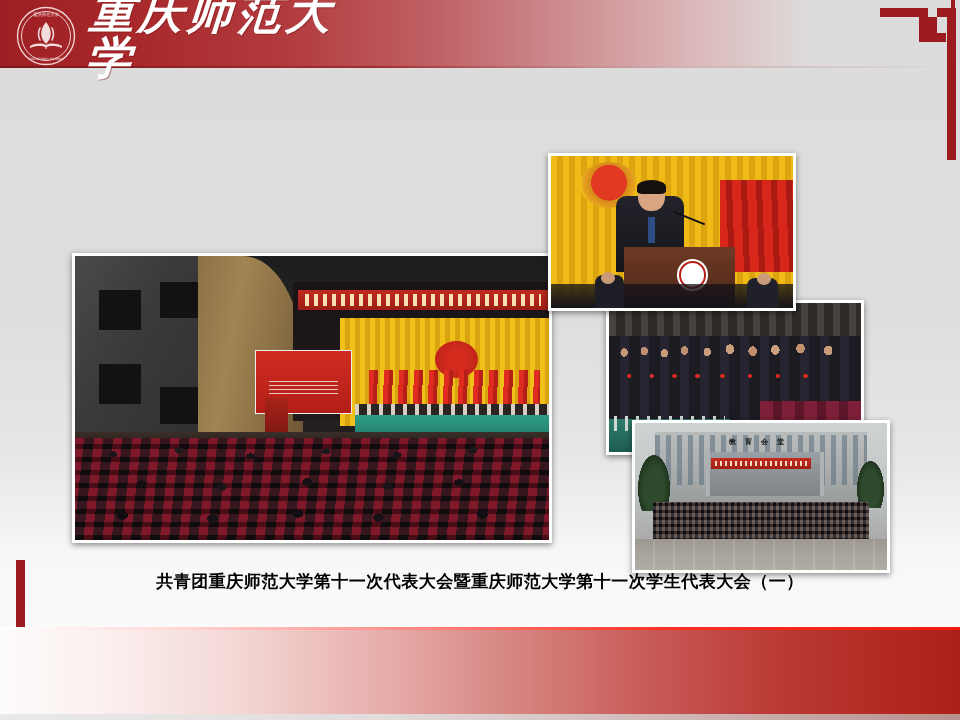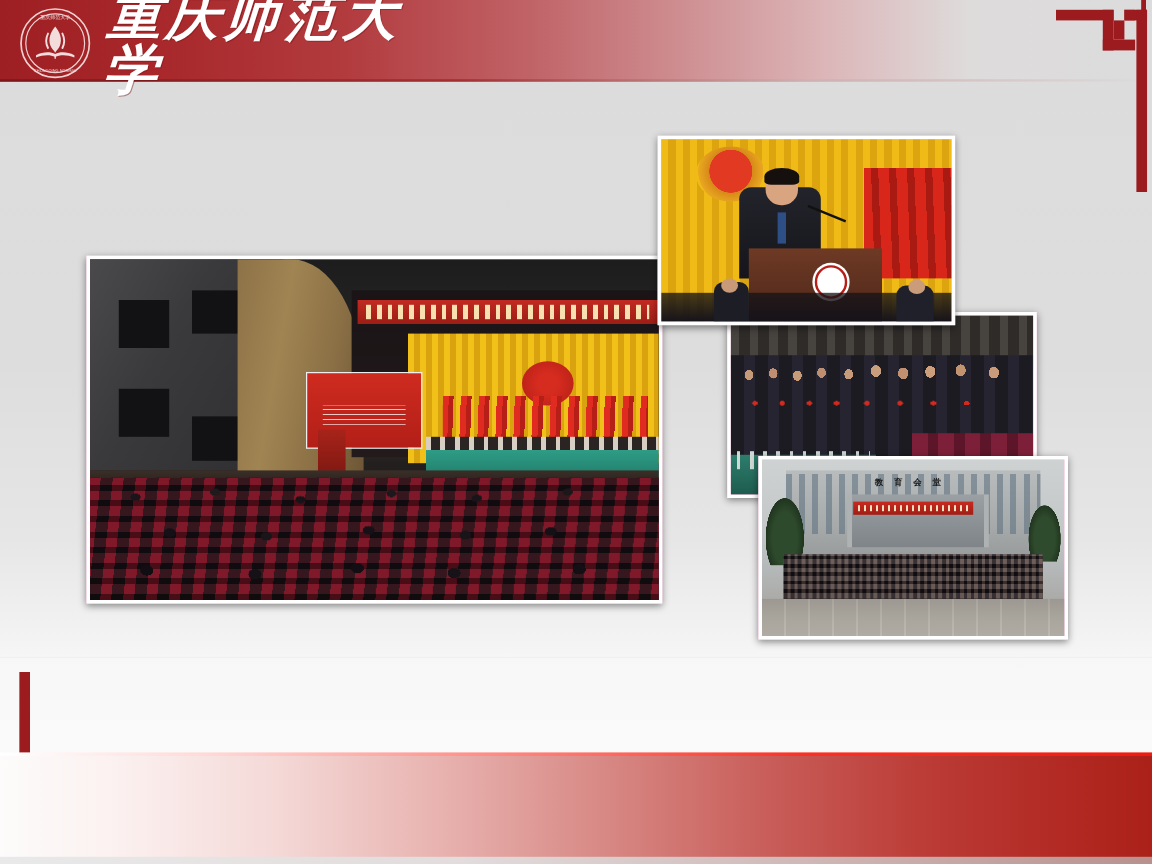--- a/index.html
+++ b/index.html
@@ -48,24 +48,25 @@
     font-style:italic;
     transform:skewX(-4deg);
   }
 
   
   .orn{position:absolute;}
   .orn svg{display:block;}
 
   
   .photo{
-    position:absolute;overflow:hidden;background:#f9a8d4;
+    position:absolute;overflow:hidden;background:#22c55e;
     border:3px solid #ffffff;
     box-shadow:0 2px 6px rgba(0,0,0,.45);
     box-sizing:border-box;
+    margin-top:40px;
   }
   .photo .inner{position:absolute;inset:0;overflow:hidden;}
 
   
   #photo-auditorium{left:72px;top:213px;width:480px;height:290px;z-index:1;}
   .aud-hall{position:absolute;inset:0;background:
      linear-gradient(180deg,#1d1d1e 0%,#242425 22%,#2c2a28 40%,#322f2b 52%,#231f1e 60%,#1a1718 100%);}
   .aud-wall-l{position:absolute;left:0;top:0;width:34%;height:62%;
      background:linear-gradient(120deg,#4a4a4c 0%,#3a3a3c 40%,#2e2e30 100%);}
   .aud-wall-panel{position:absolute;background:#121214;}
@@ -387,18 +388,21 @@
       <div class="gp-tree-r"></div>
       <div class="gp-crowd">
           <div class="gp-crowd-rows"></div>
         </div>
       <div class="gp-ground">
           <i></i>
         </div>
     </div>
   </div>
 
+  <div class="caption">
+    <span>共青团重庆师范大学第十一次代表大会暨重庆师范大学第十一次学生代表大会（一）</span>
+  </div>
 
   <div class="footer-hairline"></div>
   <div class="footer-band"></div>
   <div class="footer-bottom-edge"></div>
 
 </div>
 
 </body></html>

